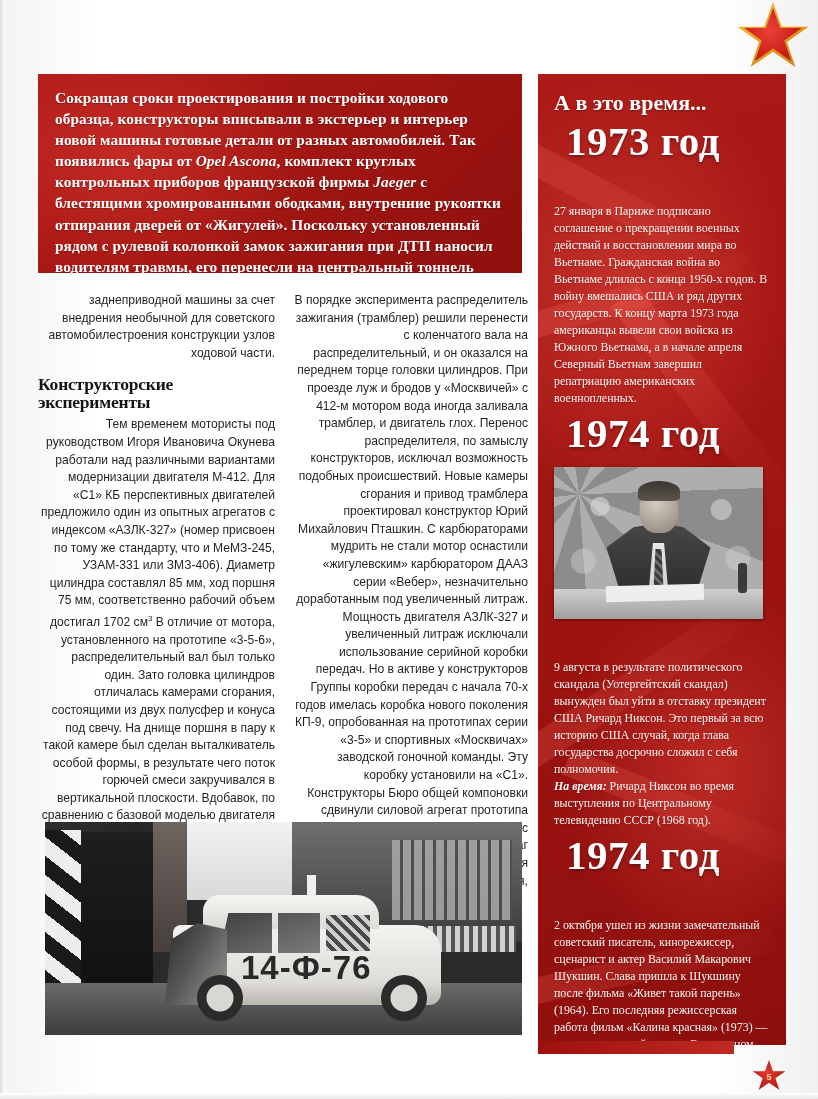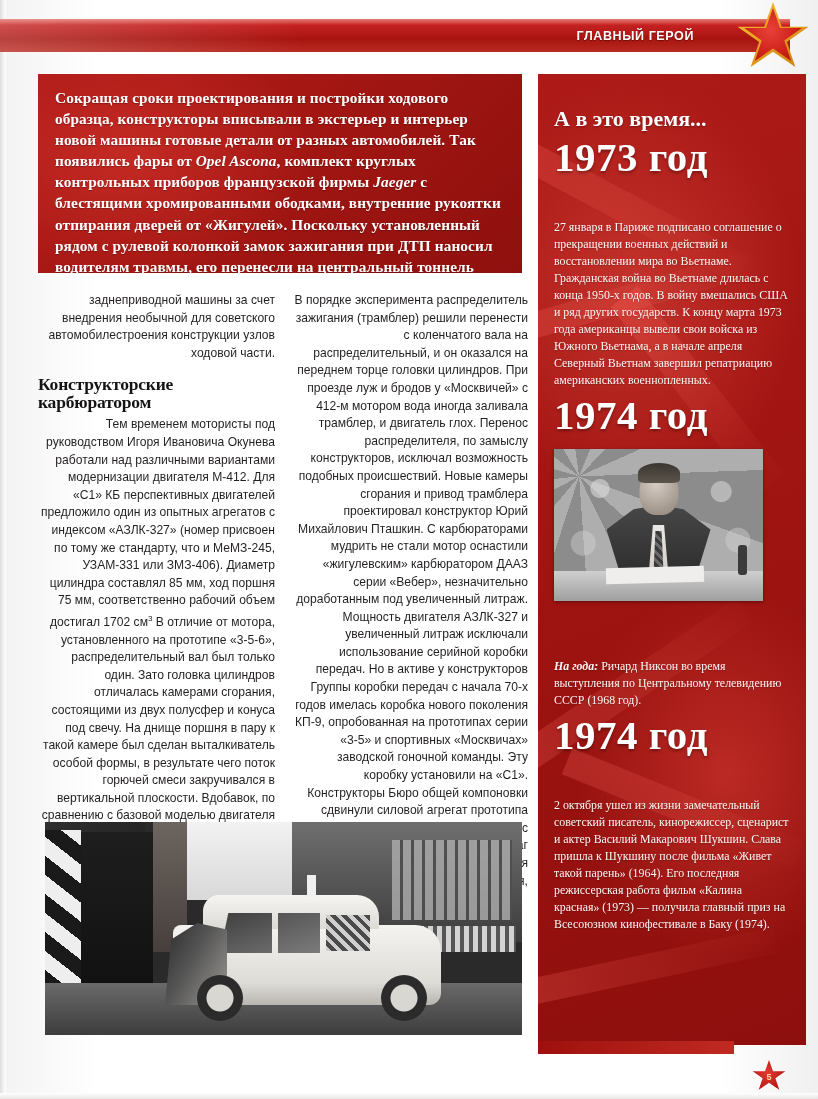--- a/index.html
+++ b/index.html
@@ -123,27 +123,27 @@
     color: #151314;
     letter-spacing: -0.2px;
     margin: 14px 0 5px 0;
   }
   sup { font-size: 8px; vertical-align: super; }
 
   
   .sidebar {
     position: absolute;
     left: 538px; top: 74px;
-    width: 268px; height: 971px;
+    width: 248px; height: 971px;
     overflow: hidden;
     background:
       radial-gradient(ellipse 260px 330px at 35% 22%, #c4322b 0%, rgba(196,50,43,0) 65%),
       radial-gradient(ellipse 240px 300px at 70% 72%, #bc2a24 0%, rgba(188,42,36,0) 62%),
       linear-gradient(160deg, #ad1a17 0%, #a01411 45%, #8d0f0d 100%);
-    padding: 16px 16px;
+    padding: 0 16px;
     color: #ffffff;
   }
   .sb-rays { position: absolute; inset: 0; pointer-events: none; }
   .sb-ray {
     position: absolute;
     background: linear-gradient(90deg, rgba(255,105,95,0.26), rgba(255,105,95,0.02));
   }
 
   .sb-kicker {
     position: relative;
@@ -157,21 +157,21 @@
     text-shadow: 0 1px 2px rgba(0,0,0,0.35);
   }
   .sb-year {
     position: relative;
     font-family: "Liberation Serif", serif;
     font-weight: bold;
     font-size: 41px;
     line-height: 44px;
     letter-spacing: 0.5px;
     color: #ffffff;
-    margin: 4px 0 10px 0;
+    margin: 4px 0 10px 12px;
     text-shadow: 0 2px 3px rgba(0,0,0,0.35);
   }
   .sb-body {
     position: relative;
     font-family: Liberation Serif, serif;
     font-size: 11.9px;
     line-height: 17px;
     color: #fdf6f5;
     text-shadow: 0 1px 1px rgba(0,0,0,0.22);
     margin-top: 40px;
@@ -389,35 +389,32 @@
   }
 </style>
 </head>
 <body>
 
 <div class="page">
 
   <div class="page-edge-left"></div>
   <div class="page-edge-bottom"></div>
 
-  <div class="banner">
-    <div class="banner-title">ГЛАВНЫЙ ГЕРОЙ</div>
-  </div>
   <div class="banner-star-outer star"></div>
   <div class="banner-star-inner star"></div>
 
   <div class="quote-box">
     <div class="quote-text">
       <span>Сокращая сроки проектирования и постройки ходового образца, конструкторы вписывали в экстерьер и интерьер новой машины готовые детали от разных автомобилей. Так появились фары от </span><i>Opel Ascona</i><span>, комплект круглых контрольных приборов французской фирмы </span><i>Jaeger</i><span> с блестящими хромированными ободками, внутренние рукоятки отпирания дверей от «Жигулей». Поскольку установленный рядом с рулевой колонкой замок зажигания при ДТП наносил водителям травмы, его перенесли на центральный тоннель пола.</span>
     </div>
   </div>
 
   <div class="col col-left">
     <p>заднеприводной машины за счет внедрения необычной для советского автомобилестроения конструкции узлов ходовой части.</p>
-    <h2 class="section-head">Конструкторские карбюратором</h2>
+    <h2 class="section-head">Конструкторские эксперименты</h2>
     <p><span>Тем временем мотористы под руководством Игоря Ивановича Окунева работали над различными вариантами модернизации двигателя М-412. Для «С1» КБ перспективных двигателей предложило один из опытных агрегатов с индексом «АЗЛК-327» (номер присвоен по тому же стандарту, что и МеМЗ-245, УЗАМ-331 или ЗМЗ-406). Диаметр цилиндра составлял 85 мм, ход поршня   75 мм, соответственно рабочий объем достигал 1702 см</span><sup>3</sup><span>  В отличие от мотора, установленного на прототипе «3-5-6», распределительный вал был только один. Зато головка цилиндров отличалась камерами сгорания, состоящими из двух полусфер и конуса под свечу. На днище поршня в пару к такой камере был сделан выталкиватель особой формы, в результате чего поток горючей смеси закручивался в вертикальной плоскости. Вдобавок, по сравнению с базовой моделью двигателя М-412, были увеличены диаметр и проходное сечение клапанов.</span></p>
   </div>
 
   <div class="col col-mid">
     <p>В порядке эксперимента распределитель зажигания (трамблер) решили перенести с коленчатого вала на распределительный, и он оказался на переднем торце головки цилиндров. При проезде луж и бродов у «Москвичей» с 412-м мотором вода иногда заливала трамблер, и двигатель глох. Перенос распределителя, по замыслу конструкторов, исключал возможность подобных происшествий. Новые камеры сгорания и привод трамблера проектировал конструктор Юрий Михайлович Пташкин. С карбюраторами мудрить не стали   мотор оснастили «жигулевским» карбюратором ДААЗ серии «Вебер», незначительно доработанным под увеличенный литраж. Мощность двигателя АЗЛК-327 и увеличенный литраж исключали использование серийной коробки передач. Но в активе у конструкторов Группы коробки передач с начала 70-х годов имелась коробка нового поколения КП-9, опробованная на прототипах серии «3-5» и спортивных «Москвичах» заводской гоночной команды. Эту коробку установили на «С1». Конструкторы Бюро общей компоновки сдвинули силовой агрегат прототипа «С1» заметно вперед по сравнению с серийной моделью. В результате рычаг переключения передач оказался достаточно далеко от водителя,</p>
   </div>
 
   <div class="sidebar">
     <div class="sb-rays">
       <div class="sb-ray" style="left:-40px;top:120px;width:260px;height:30px;transform:rotate(28deg);"></div>
@@ -446,22 +443,22 @@
       <div class="np-suit"></div>
       <div class="np-shirt"></div>
       <div class="np-tie"></div>
       <div class="np-head"></div>
       <div class="np-hair"></div>
       <div class="np-paper"></div>
       <div class="np-mic"></div>
     </div>
 
     <div class="sb-body">
-      <br>
-      <span class="cap">На года:</span><span> Ричард Никсон во время выступления по Центральному телевидению СССР (1968 год).</span>
+      <span>9 августа в результате политического скандала (Уотергейтский скандал) вынужден был уйти в отставку президент США Ричард Никсон. Это первый за всю историю США случай, когда глава государства досрочно сложил с себя полномочия.</span><br>
+      <span class="cap">На время:</span><span> Ричард Никсон во время выступления по Центральному телевидению СССР (1968 год).</span>
     </div>
 
     <div class="sb-year">
       <span>1974 год</span>
     </div>
     <div class="sb-body">2 октября ушел из жизни замечательный советский писатель, кинорежиссер, сценарист и актер Василий Макарович Шукшин. Слава пришла к Шукшину после фильма «Живет такой парень» (1964). Его последняя режиссерская работа   фильм «Калина красная» (1973) — получила главный приз на Всесоюзном кинофестивале в Баку (1974).</div>
   </div>
 
   <div class="crash-photo">
     <div class="cp-sky"></div>
@@ -475,20 +472,21 @@
     <div class="cp-ground"></div>
     <div class="cp-car-body"></div>
     <div class="cp-car-roof"></div>
     <div class="cp-glass-1"></div>
     <div class="cp-glass-2"></div>
     <div class="cp-glass-3"></div>
     <div class="cp-crumple"></div>
     <div class="cp-antenna"></div>
     <div class="cp-wheel-f"></div>
     <div class="cp-wheel-r"></div>
+    <div class="cp-number">14-Ф-76</div>
   </div>
 
 
   <div class="footer-bar"></div>
   <div class="footer-star star"></div>
   <div class="footer-page-num">5</div>
 
 </div>
 
 </body></html>

